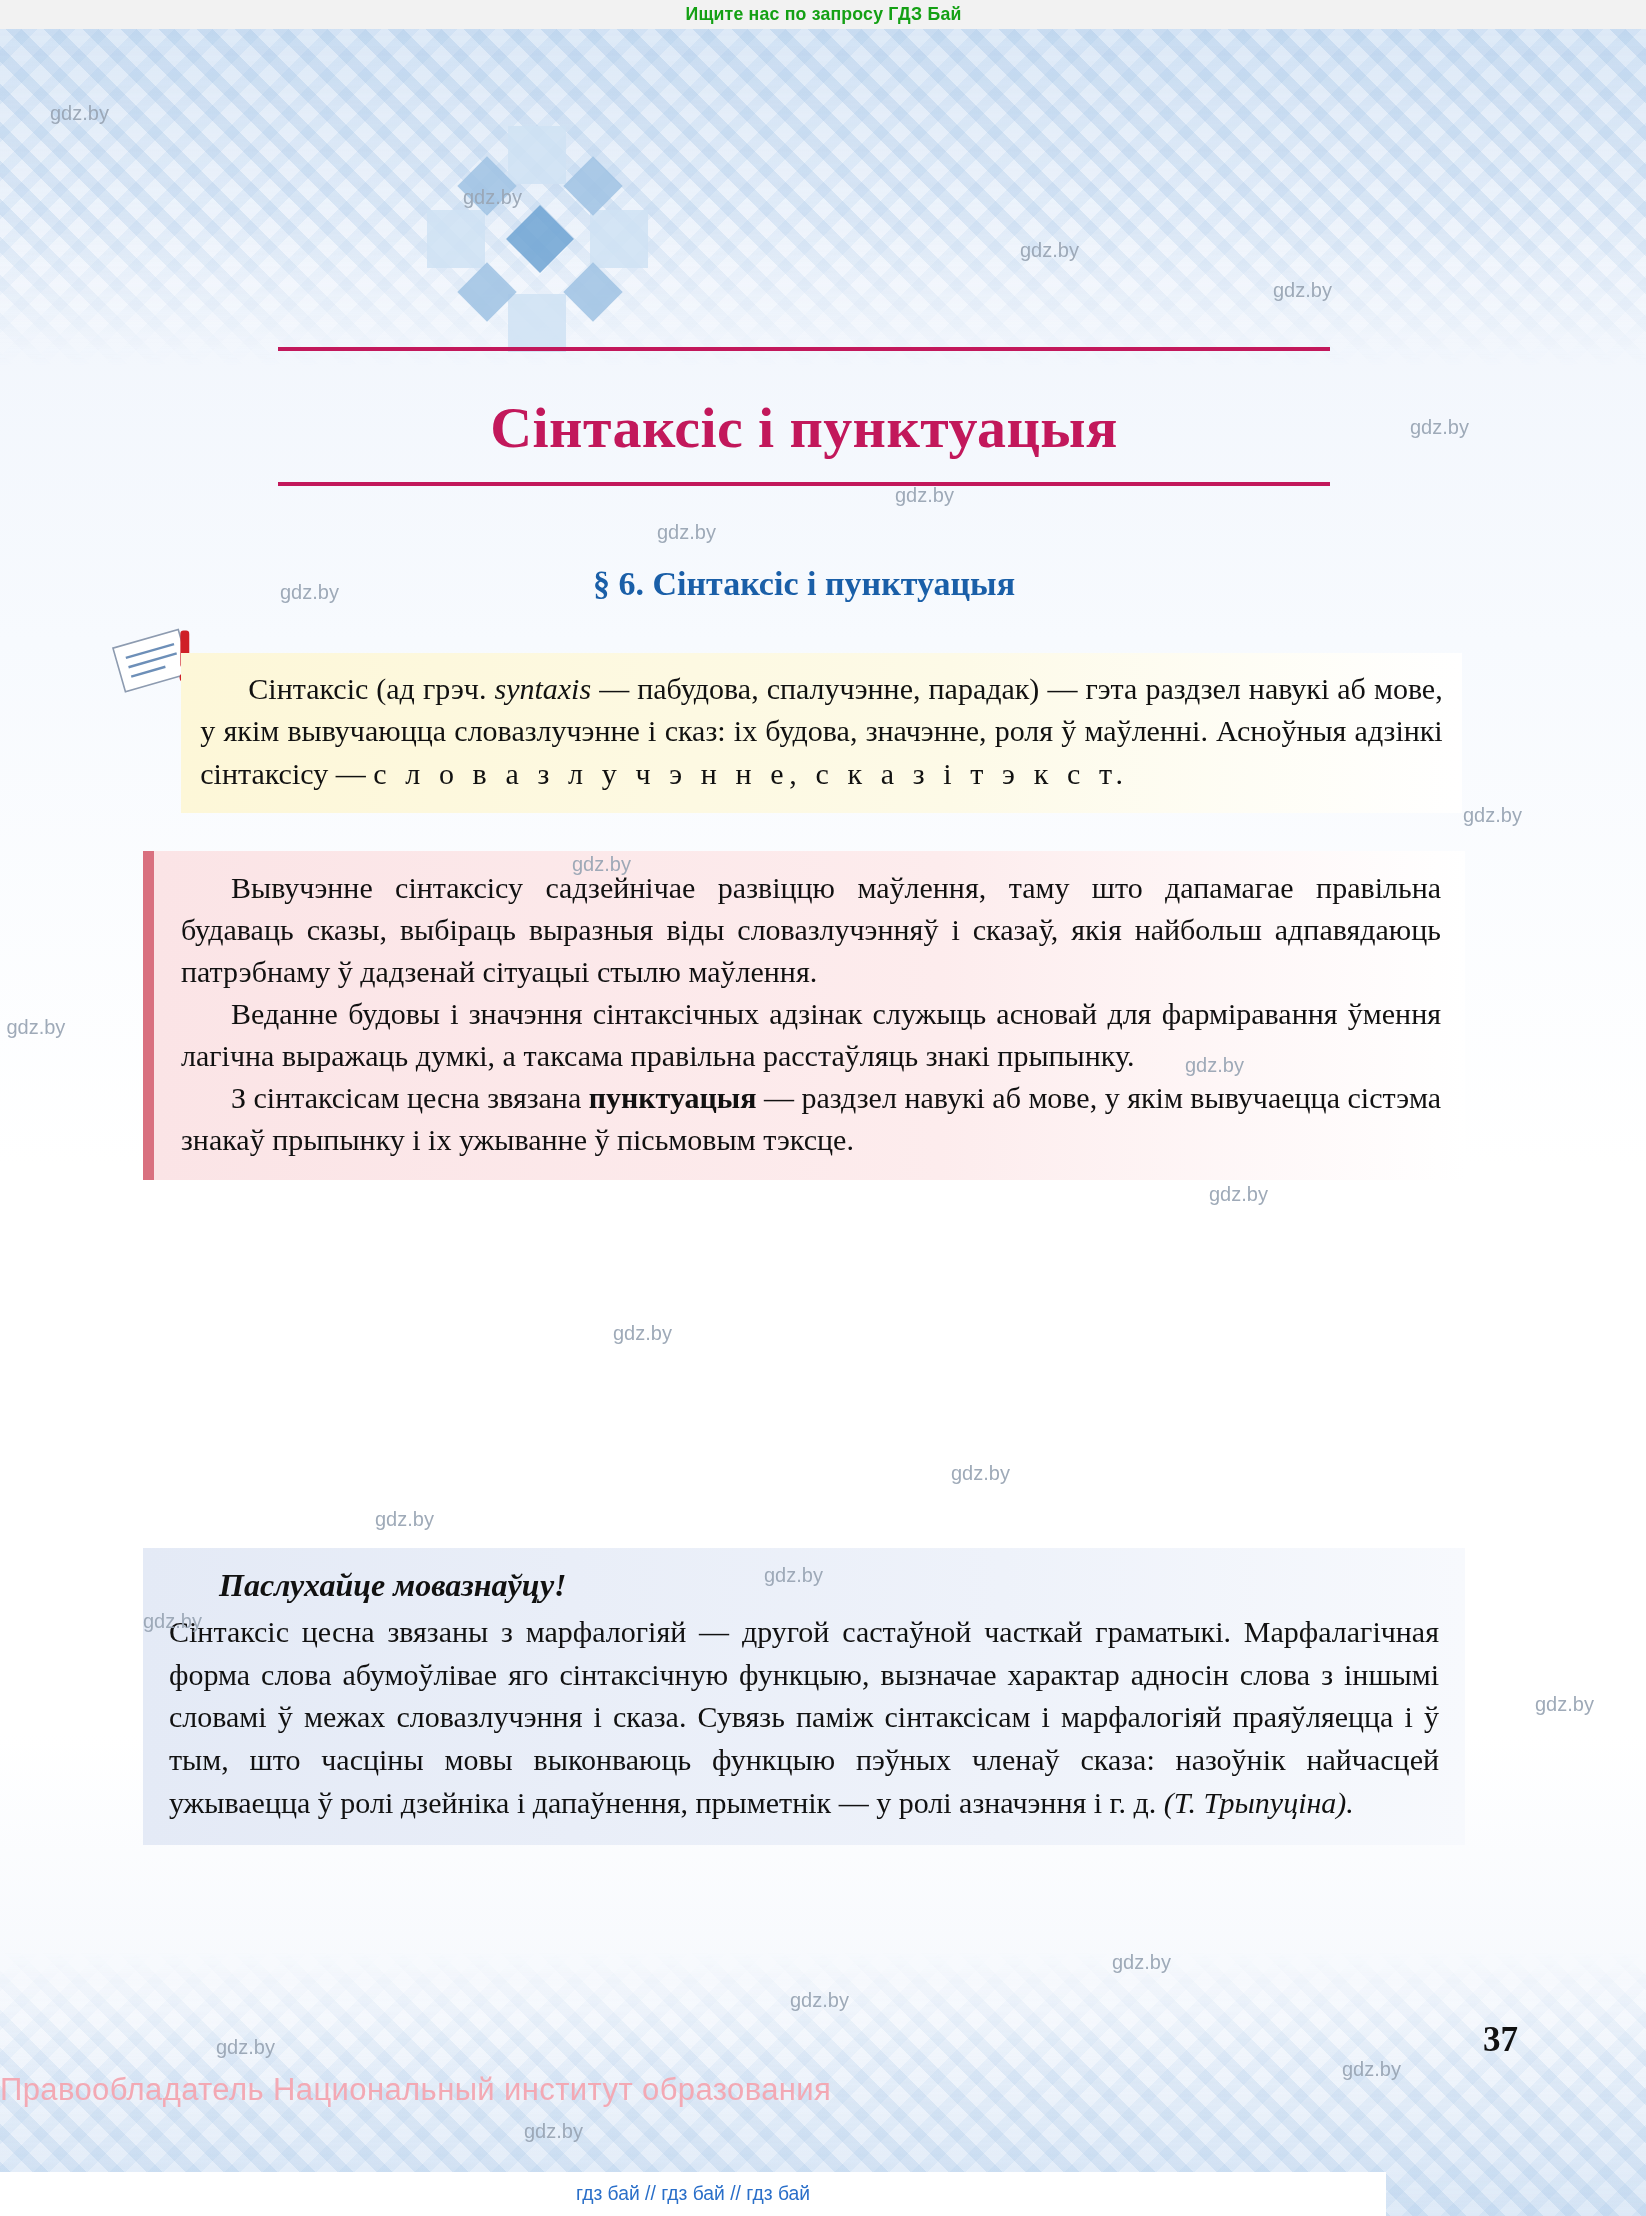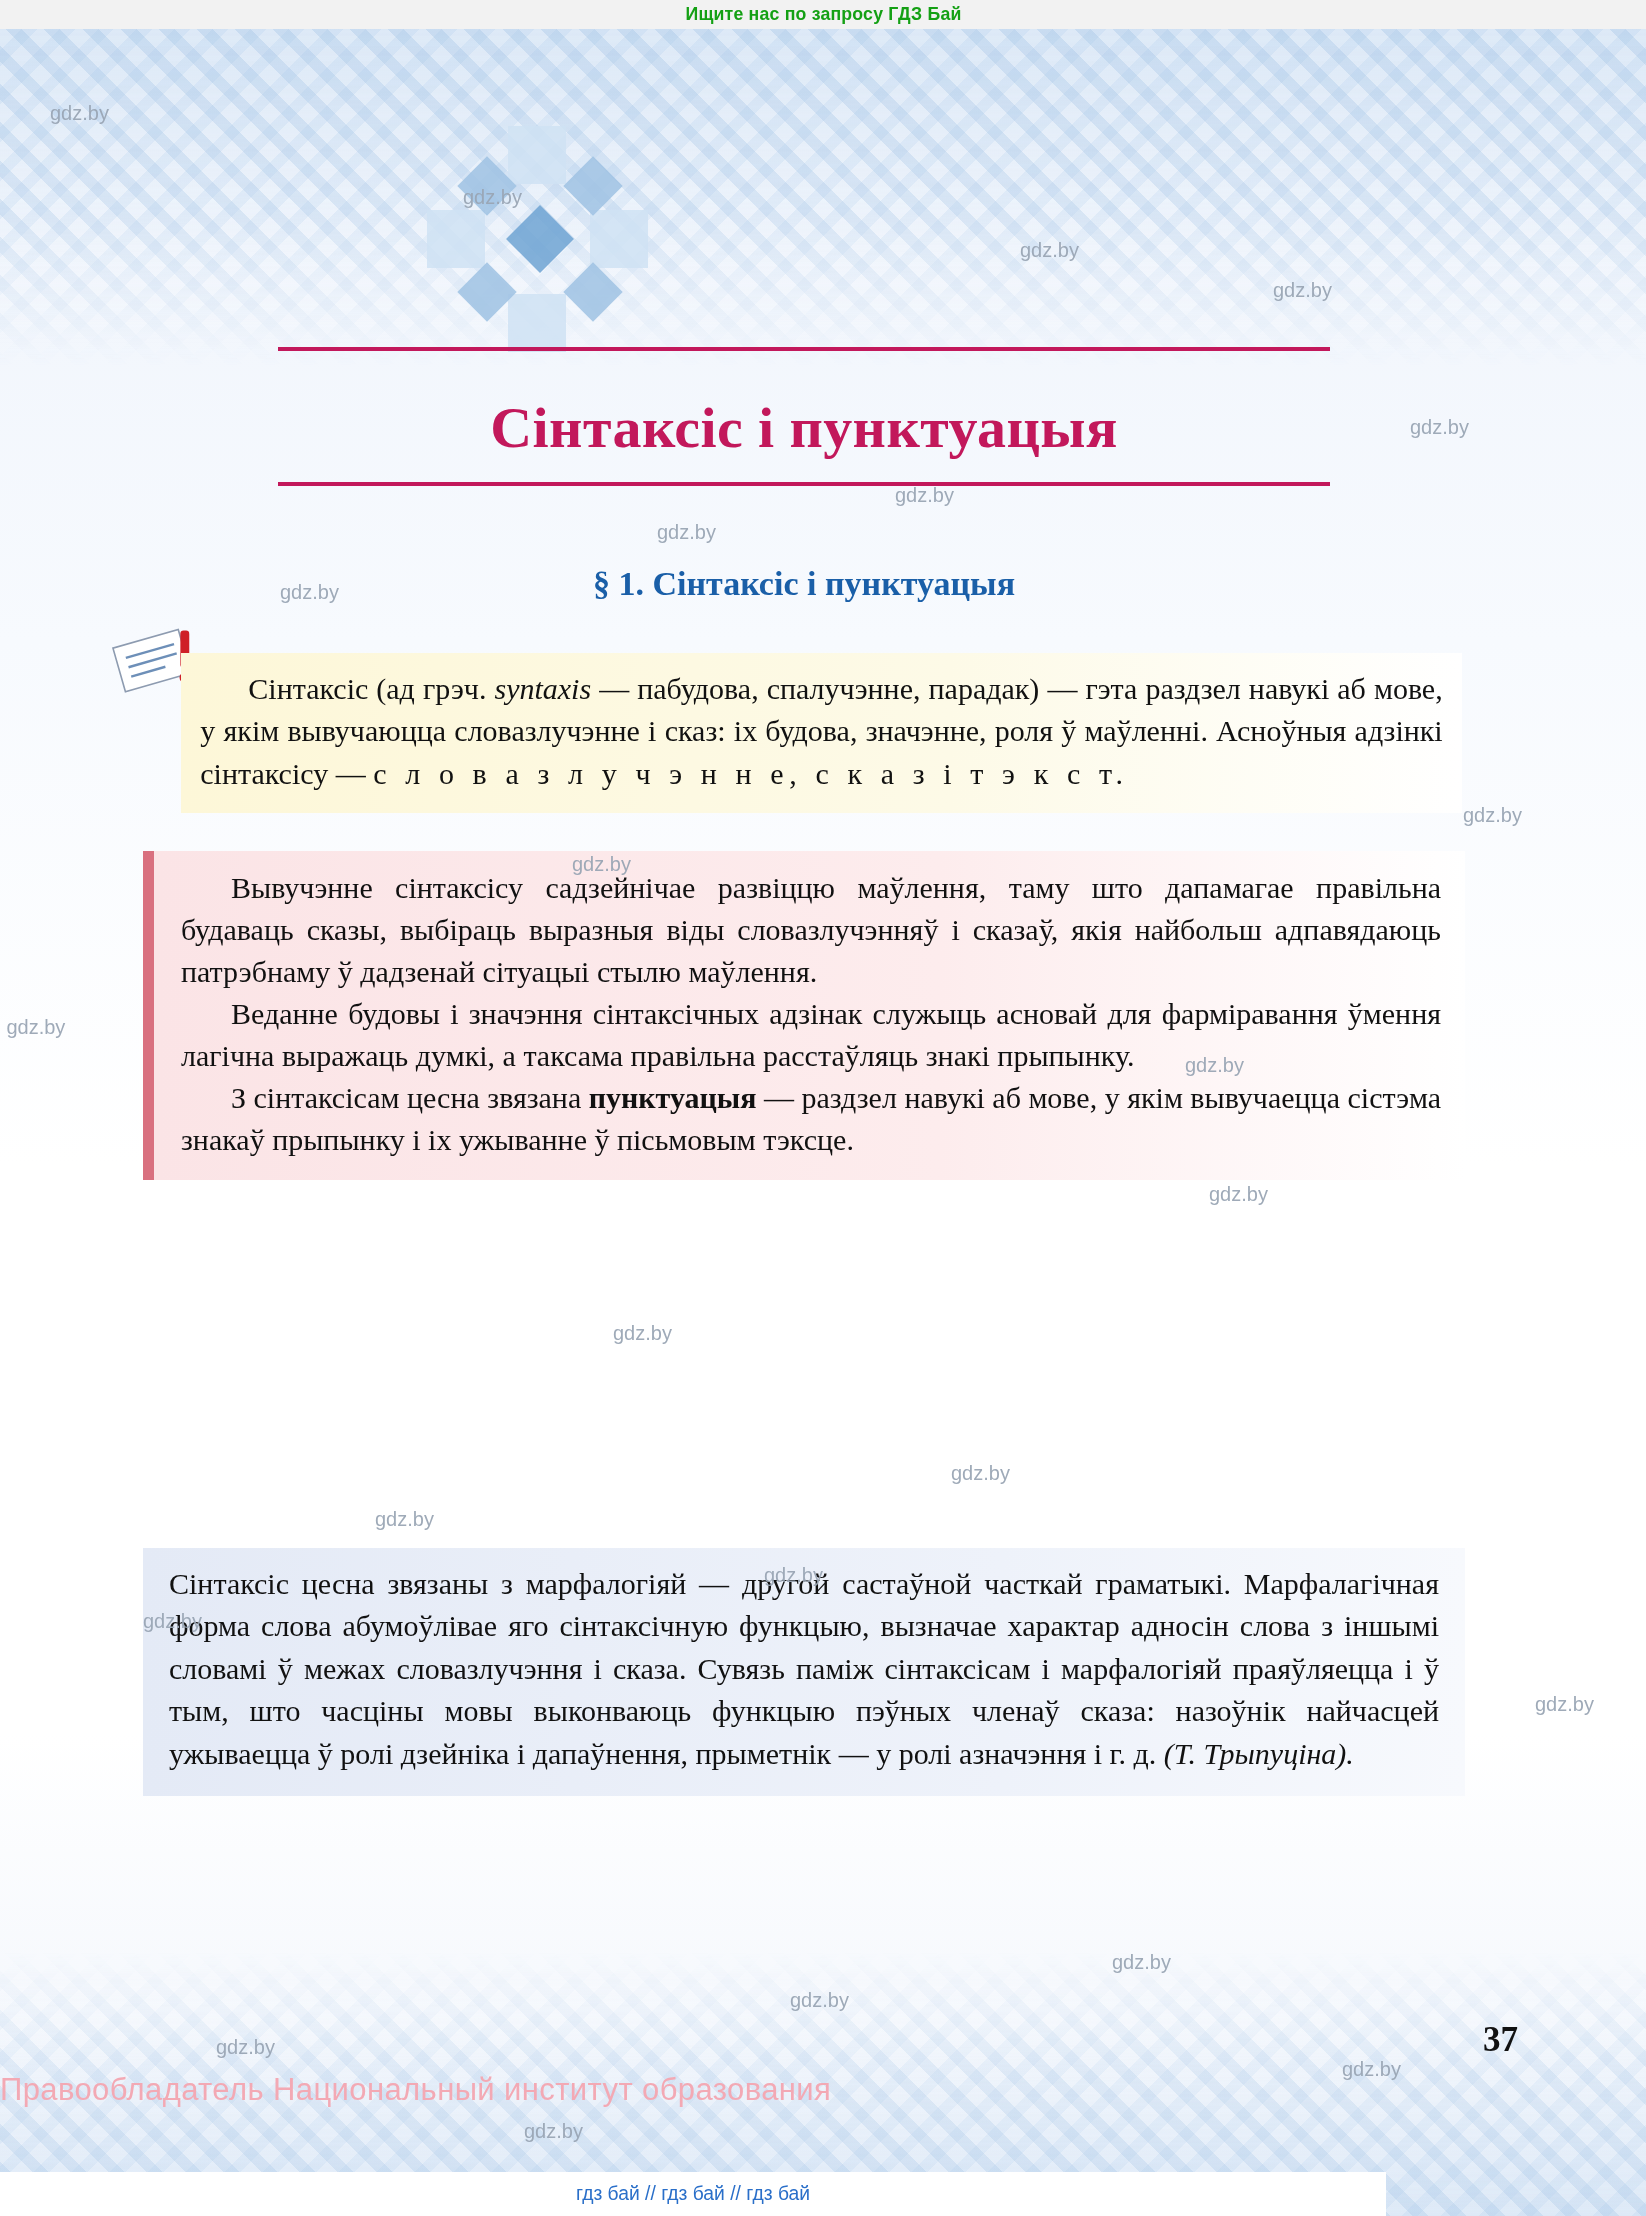--- a/index.html
+++ b/index.html
@@ -257,21 +257,21 @@
     <div class="sq d" style="left:47px; top:47px; width:42px; height:42px;"></div>
     <div class="sq d" style="left:153px; top:47px; width:42px; height:42px;"></div>
     <div class="sq d" style="left:47px; top:153px; width:42px; height:42px;"></div>
     <div class="sq d" style="left:153px; top:153px; width:42px; height:42px;"></div>
   </div>
 
   <div class="rule rule-top"></div>
   <h1 class="chapter-title">Сінтаксіс і пунктуацыя</h1>
   <div class="rule rule-bottom"></div>
 
-  <h2 class="section-title">§ 1. Сінтаксіс і пунктуацыя</h2>
+  <h2 class="section-title">§ 6. Сінтаксіс і пунктуацыя</h2>
 
   <svg class="pencil-icon" viewBox="0 0 120 105">
     <g transform="rotate(-16 60 52)">
       <rect x="14" y="26" width="84" height="56" fill="#ffffff" stroke="#8d9bb0" stroke-width="2"></rect>
       <line x1="26" y1="42" x2="88" y2="42" stroke="#6d8fb8" stroke-width="3"></line>
       <line x1="26" y1="54" x2="88" y2="54" stroke="#6d8fb8" stroke-width="3"></line>
       <line x1="26" y1="66" x2="70" y2="66" stroke="#6d8fb8" stroke-width="3"></line>
     </g>
     <g>
       <rect x="92" y="18" width="11" height="46" rx="4" fill="#cf2027"></rect>
@@ -283,20 +283,21 @@
     <p><span>Сінтаксіс (ад грэч. </span><span class="ital">syntaxis</span><span> — пабудова, спалучэнне, парадак) — гэта раздзел навукі аб мове, у якім вывучаюцца словазлучэнне і сказ: іх будова, значэнне, роля ў маўленні. Асноўныя адзінкі сінтаксісу — </span><span class="spaced">с л о в а з л у ч э н н е,  с к а з  і  т э к с т.</span></p>
   </div>
 
   <div class="pink-block">
     <p>Вывучэнне сінтаксісу садзейнічае развіццю маўлення, таму што дапамагае правільна будаваць сказы, выбіраць выразныя віды словазлучэнняў і сказаў, якія найбольш адпавядаюць патрэбнаму ў дадзенай сітуацыі стылю маўлення.</p>
     <p>Веданне будовы і значэння сінтаксічных адзінак служыць асновай для фарміравання ўмення лагічна выражаць думкі, а таксама правільна расстаўляць знакі прыпынку.</p>
     <p><span>З сінтаксісам цесна звязана </span><span class="bold">пунктуацыя</span><span> — раздзел навукі аб мове, у якім вывучаецца сістэма знакаў прыпынку і іх ужыванне ў пісьмовым тэксце.</span></p>
   </div>
 
   <div class="blue-block">
+    <p class="heading">Паслухайце мовазнаўцу!</p>
     <p><span>Сінтаксіс цесна звязаны з марфалогіяй — другой састаўной часткай граматыкі. Марфалагічная форма слова абумоўлівае яго сінтаксічную функцыю, вызначае характар адносін слова з іншымі словамі ў межах словазлучэння і сказа. Сувязь паміж сінтаксісам і марфалогіяй праяўляецца і ў тым, што часціны мовы выконваюць функцыю пэўных членаў сказа: назоўнік найчасцей ужываецца ў ролі дзейніка і дапаўнення, прыметнік — у ролі азначэння і г. д. </span><span class="ital">(Т. Трыпуціна).</span></p>
   </div>
 
   <div class="page-number">37</div>
 
   <div class="copyright">Правообладатель Национальный институт образования</div>
 
   <div id="watermark-layer">
       <div class="wm" style="left: 50px; top: 73px;">gdz.by</div>
       <div class="wm" style="left: 463px; top: 157px;">gdz.by</div>

